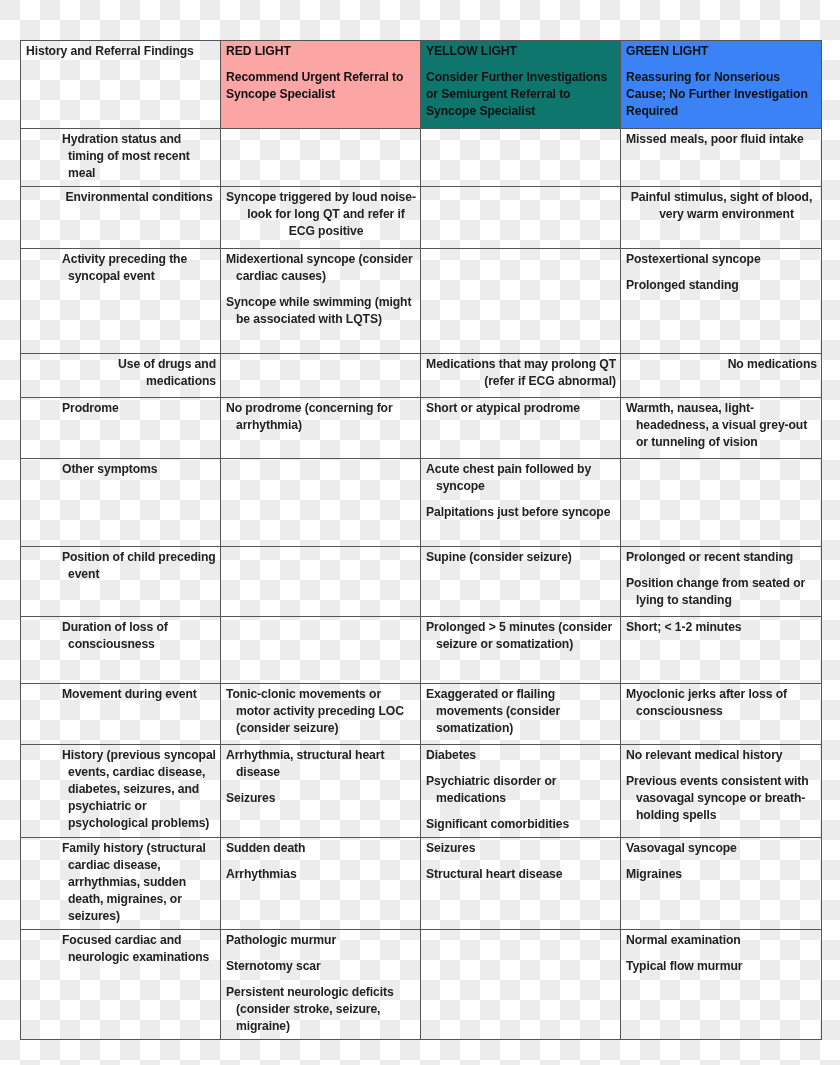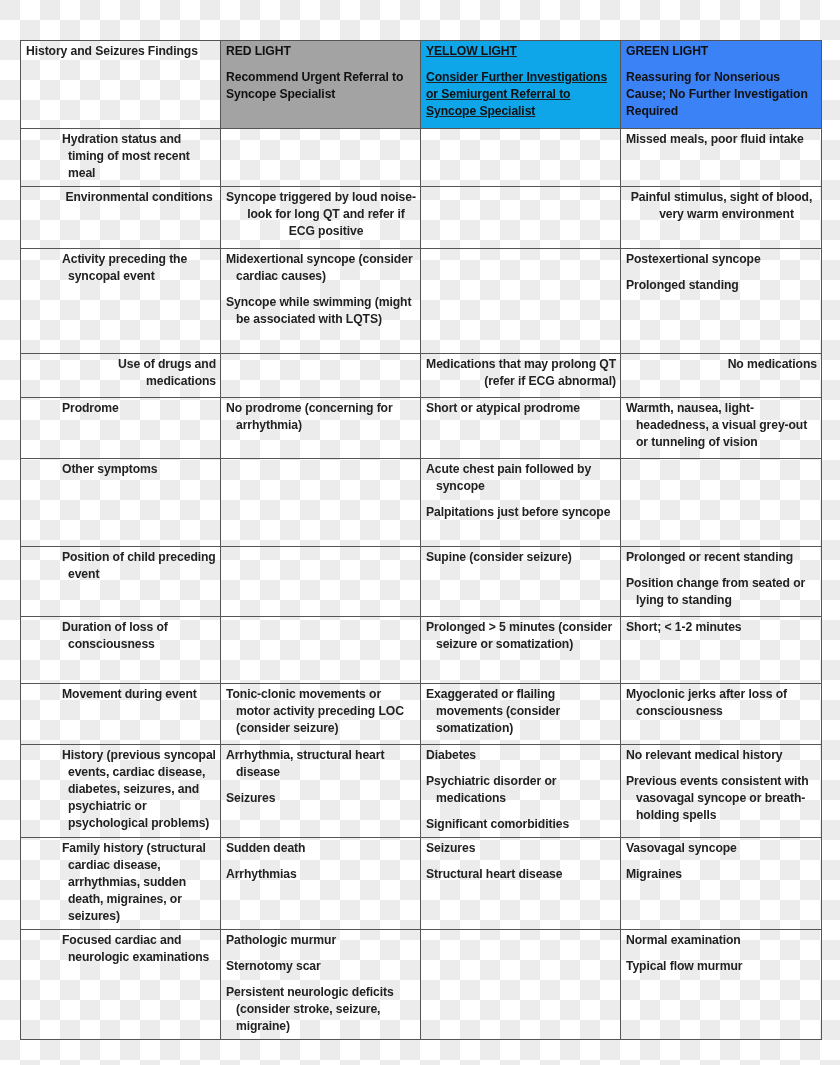--- a/index.html
+++ b/index.html
@@ -18,43 +18,43 @@
     width: 801px; border-collapse: collapse; table-layout: fixed;
   }
   table.grid td {
     border: 1.5px solid #555;
     vertical-align: top;
     padding: 2px 4px 4px 5px;
     font-size: 12.2px; font-weight: bold; color: #222;
     line-height: 17px;
     letter-spacing: -0.1px;
   }
-  .hdr-red { background: #a3a3a3; }
-  .hdr-yellow { background: #0ea5e9; text-decoration: underline; }
+  .hdr-red { background: #fca5a5; }
+  .hdr-yellow { background: #0f766e; }
   .hdr-green { background: #3b82f6; }
   .hdr-title { display: block; margin-bottom: 9px; color: #111; }
   .hdr-sub { display: block; color: #111; }
   .item { display: block; margin-bottom: 9px; padding-left: 10px; text-indent: -10px; }
   .item:last-child { margin-bottom: 0; }
   .rowlabel { display: block; padding-left: 6px; text-indent: -6px; margin-left: 36px; }
 </style>
 </head>
 <body>
 
 <table class="grid">
   <colgroup>
     <col style="width:200px">
       <col style="width:200px">
       <col style="width:200px">
       <col style="width:201px">
   </colgroup>
   <tbody id="tbody">
     <tr style="height:88px">
       <td>
-        <span>History and Seizures Findings</span>
+        <span>History and Referral Findings</span>
       </td>
       <td class="hdr-red">
         <span class="hdr-title">RED LIGHT</span>
         <span class="hdr-sub">Recommend Urgent Referral to Syncope Specialist</span>
       </td>
       <td class="hdr-yellow">
         <span class="hdr-title">YELLOW LIGHT</span>
         <span class="hdr-sub">Consider Further Investigations or Semiurgent Referral to Syncope Specialist</span>
       </td>
       <td class="hdr-green">

